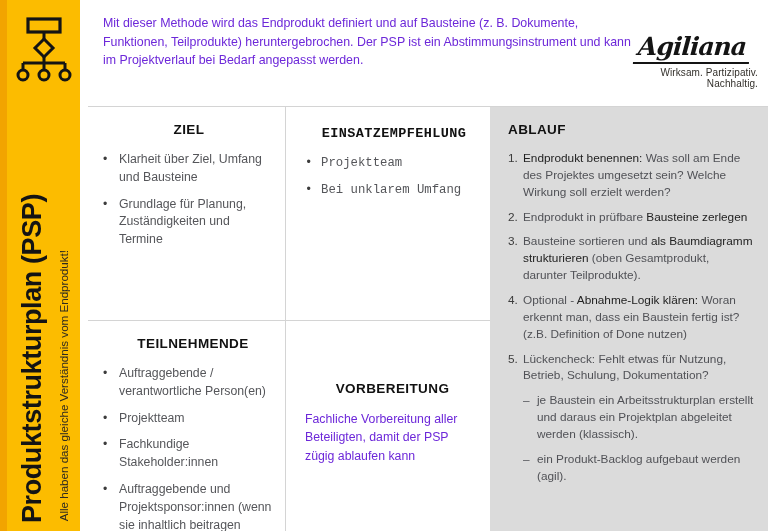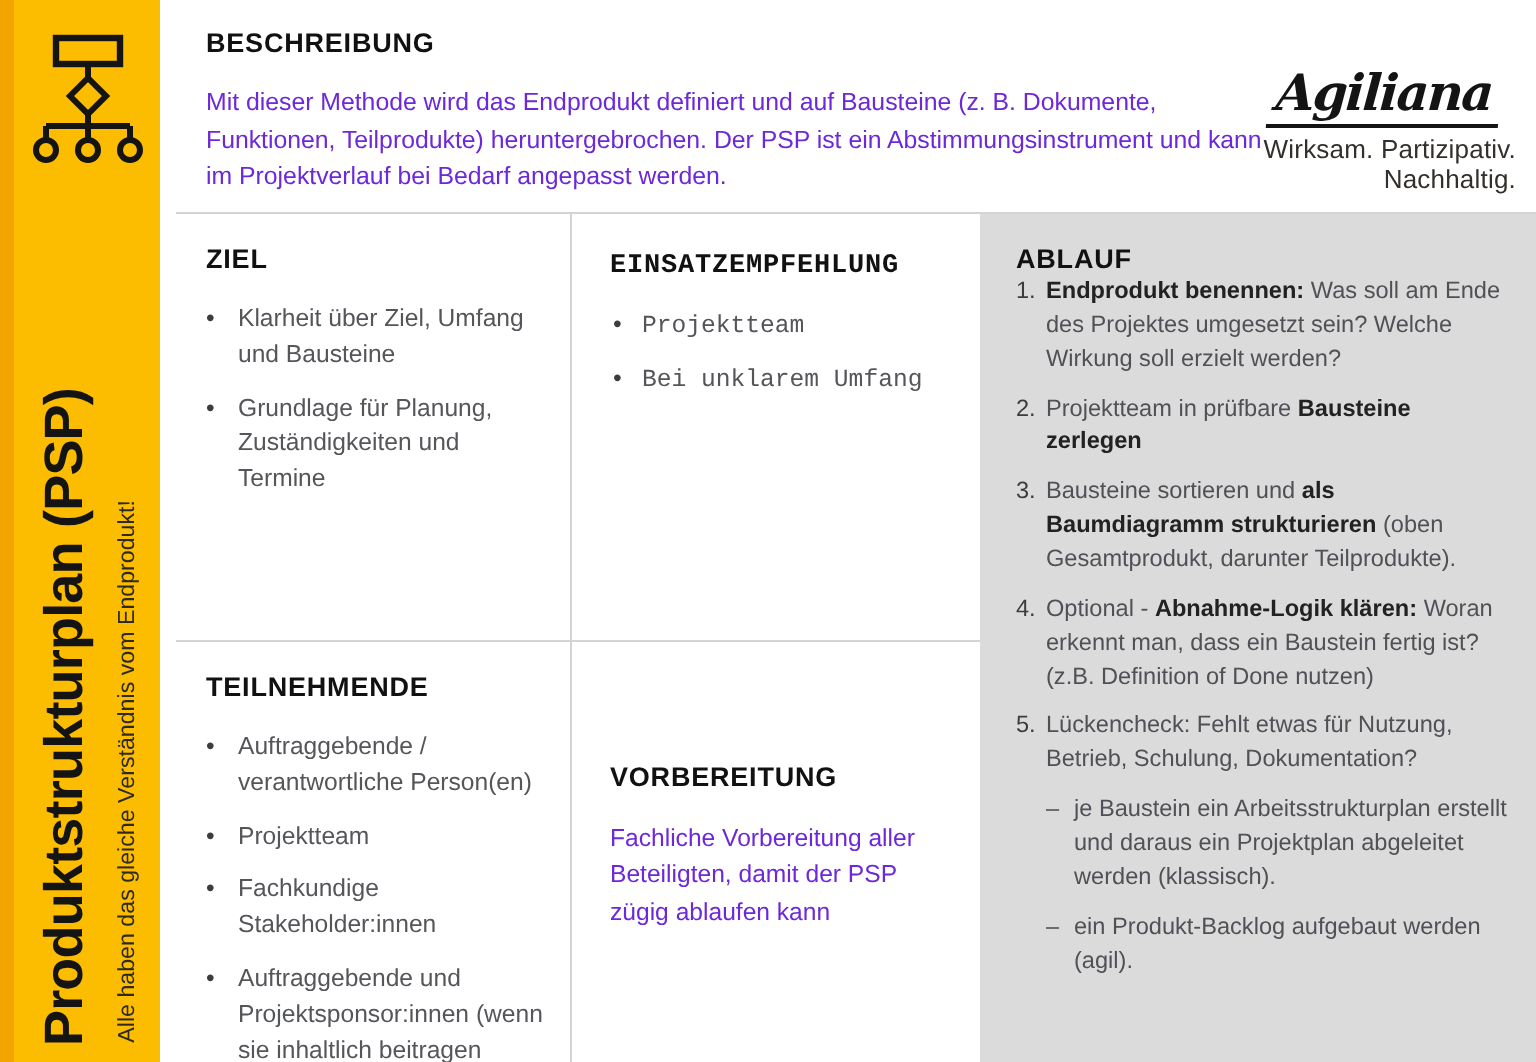--- a/index.html
+++ b/index.html
@@ -32,48 +32,48 @@
   .header-band .sec-title { margin-bottom:13px; }
   .body-text { font-size:12.4px; line-height:1.5; color:#6d28d9; }
   .logo {
     position:absolute; right:8px; top:32px; width:136px; text-align:center;
   }
   .logo-name {
     display:inline-block; font-family:"DejaVu Serif", serif; font-style:italic; font-weight:bold;
     font-size:25px; color:#141414; letter-spacing:-1px;
     border-bottom:2.5px solid #141414; padding:0 4px 1px 4px; transform:skewX(-4deg);
   }
-  .logo-tagline { font-size:13px; color:#33302b; margin-top:3px; text-align:right; padding-right:2px; letter-spacing:0.1px; }
+  .logo-tagline { font-size:10px; color:#33302b; margin-top:3px; text-align:right; padding-right:2px; letter-spacing:0.1px; }
 
   
   .div-h1 { position:absolute; left:88px; right:0; top:106px; height:1px; background:#d4d4d4; }
   .div-h2 { position:absolute; left:88px; width:402px; top:320px; height:1px; background:#d4d4d4; }
   .div-v  { position:absolute; left:285px; top:107px; bottom:0; width:1px; background:#d4d4d4; }
 
   
   .block { position:absolute; }
   .blk-ziel   { left:103px; top:122px; width:172px; }
   .blk-eins   { left:305px; top:126px; width:178px;font-family:Liberation Mono, monospace; }
   .blk-teil   { left:103px; top:336px; width:180px; }
   .blk-vorb   { left:305px; top:336px; width:175px;margin-top:45px; }
-  .block .sec-title { margin-bottom:14px; }
+  .block .sec-title { margin-bottom:14px;text-align:center; }
   ul.bullets { list-style:none; }
   ul.bullets li { display:flex; font-size:12.3px; line-height:1.45; color:#55565a; margin-bottom:9px; }
   ul.bullets .dot { width:16px; flex:0 0 16px; color:#3c3c3c; }
 
   
   .panel {
     position:absolute; left:490px; right:0; top:107px; bottom:0;
     background:#DBDBDB; padding:15px 14px 10px 18px;
   }
-  .panel .sec-title { }
+  .panel .sec-title { margin-bottom:13px; }
   ol.steps { list-style:none; }
   ol.steps li { display:flex; font-size:11.8px; line-height:1.43; color:#505156; margin-bottom:8px; }
   ol.steps .num { width:15px; flex:0 0 15px; color:#3c3c3c; }
-  .b { font-weight:bold; color:#222; }
+  .b { font-weight:normal; color:#222; }
   .note { font-size:11.8px; line-height:1.43; color:#505156; margin-top:19px; margin-bottom:8px; }
   ul.dashes { list-style:none; padding-left:15px; }
   ul.dashes li { display:flex; font-size:11.8px; line-height:1.43; color:#505156; margin-bottom:8px; }
   ul.dashes .dash { width:14px; flex:0 0 14px; }
 </style>
 </head>
 <body>
 
 <div class="page">
 
@@ -88,21 +88,20 @@
         <circle cx="8" cy="59" r="5" stroke="#141414" stroke-width="3" fill="none"></circle>
         <circle cx="29" cy="59" r="5" stroke="#141414" stroke-width="3" fill="none"></circle>
         <circle cx="50" cy="59" r="5" stroke="#141414" stroke-width="3" fill="none"></circle>
       </svg>
     </div>
     <div class="v-title">Produktstrukturplan (PSP)</div>
     <div class="v-sub">Alle haben das gleiche Verständnis vom Endprodukt!</div>
   </div>
 
   <div class="header-band">
-    <div class="sec-title">BESCHREIBUNG</div>
     <div class="body-text">Mit dieser Methode wird das Endprodukt definiert und auf Bausteine (z. B. Dokumente, Funktionen, Teilprodukte) heruntergebrochen. Der PSP ist ein Abstimmungsinstrument und kann im Projektverlauf bei Bedarf angepasst werden.</div>
   </div>
   <div class="logo">
     <span class="logo-name">Agiliana</span>
     <div class="logo-tagline">Wirksam. Partizipativ. Nachhaltig.</div>
   </div>
 
   <div class="div-h1"></div>
   <div class="div-h2"></div>
   <div class="div-v"></div>
@@ -174,21 +173,21 @@
     <div class="sec-title">ABLAUF</div>
     <ol class="steps">
 
         <li>
           <span class="num">1.</span>
           <span><span class="b">Endprodukt benennen:</span><span> Was soll am Ende des Projektes umgesetzt sein? Welche Wirkung soll erzielt werden?</span></span>
         </li>
 
         <li>
           <span class="num">2.</span>
-          <span><span>Projektteam in prüfbare </span><span class="b">Bausteine zerlegen</span></span>
+          <span><span>Endprodukt in prüfbare </span><span class="b">Bausteine zerlegen</span></span>
         </li>
 
         <li>
           <span class="num">3.</span>
           <span><span>Bausteine sortieren und </span><span class="b">als Baumdiagramm strukturieren</span><span> (oben Gesamtprodukt, darunter Teilprodukte).</span></span>
         </li>
 
         <li>
           <span class="num">4.</span>
           <span><span>Optional - </span><span class="b">Abnahme-Logik klären:</span><span> Woran erkennt man, dass ein Baustein fertig ist? (z.B. Definition of Done nutzen)</span></span>

